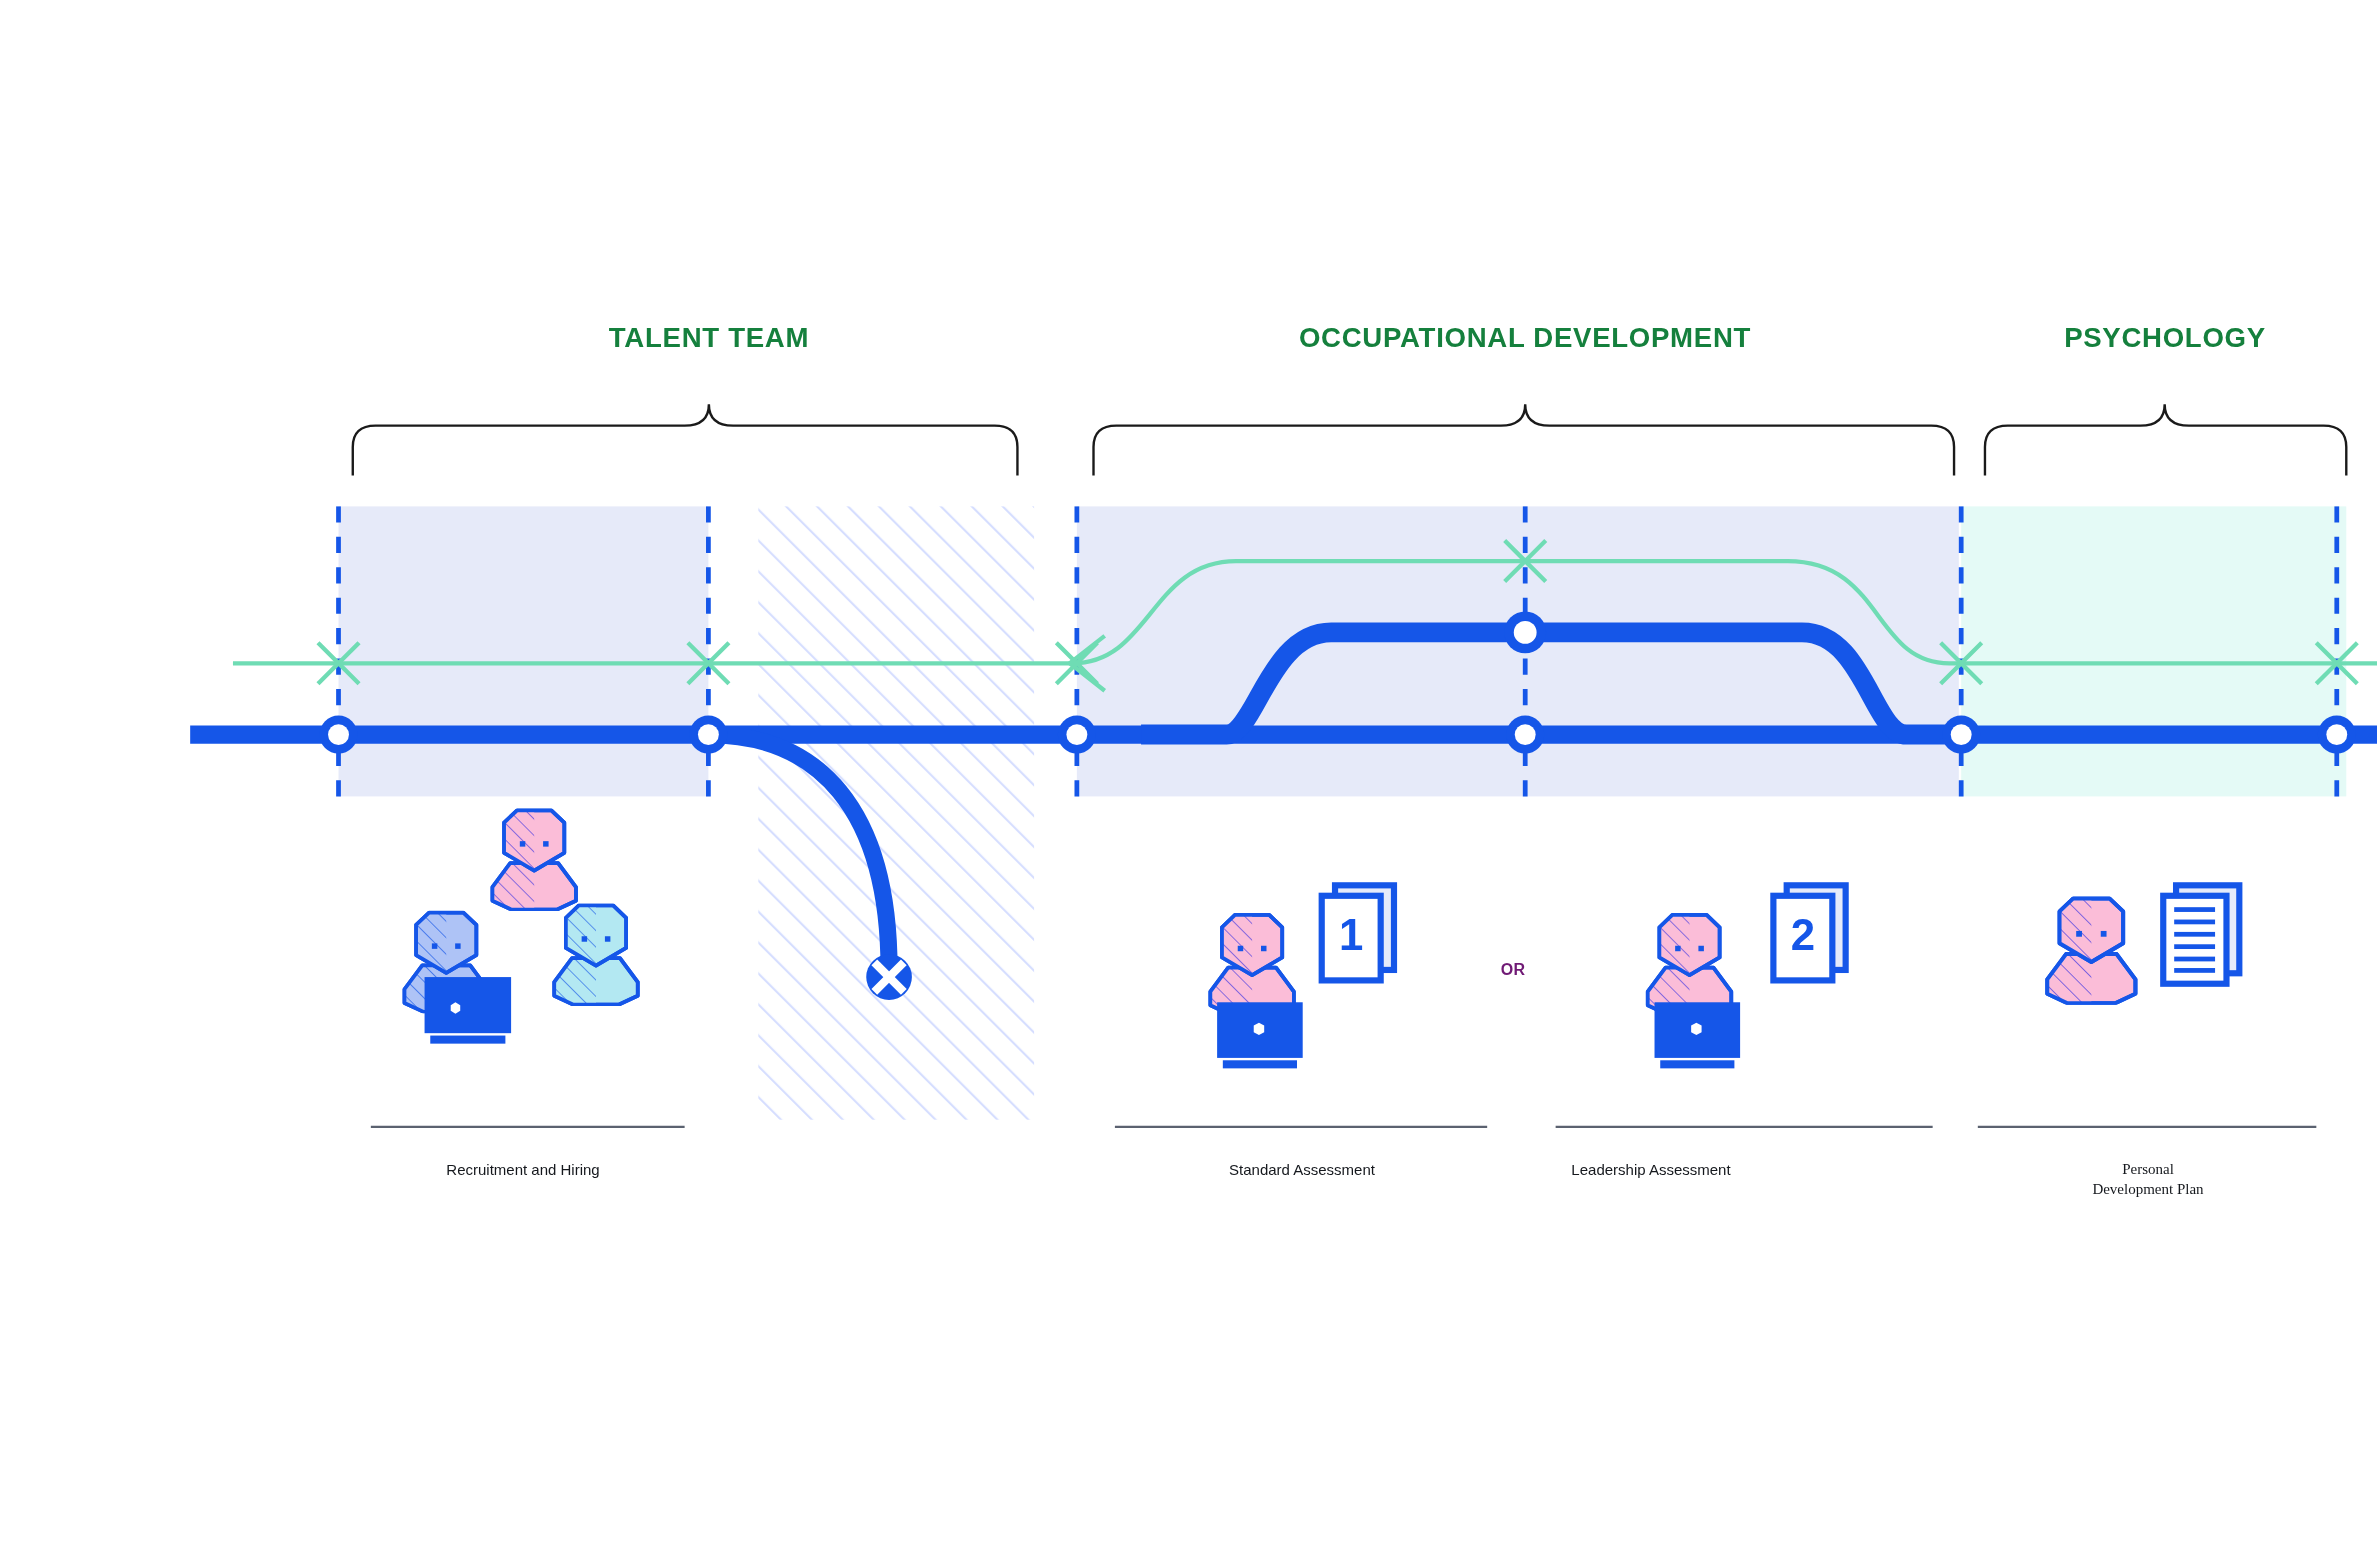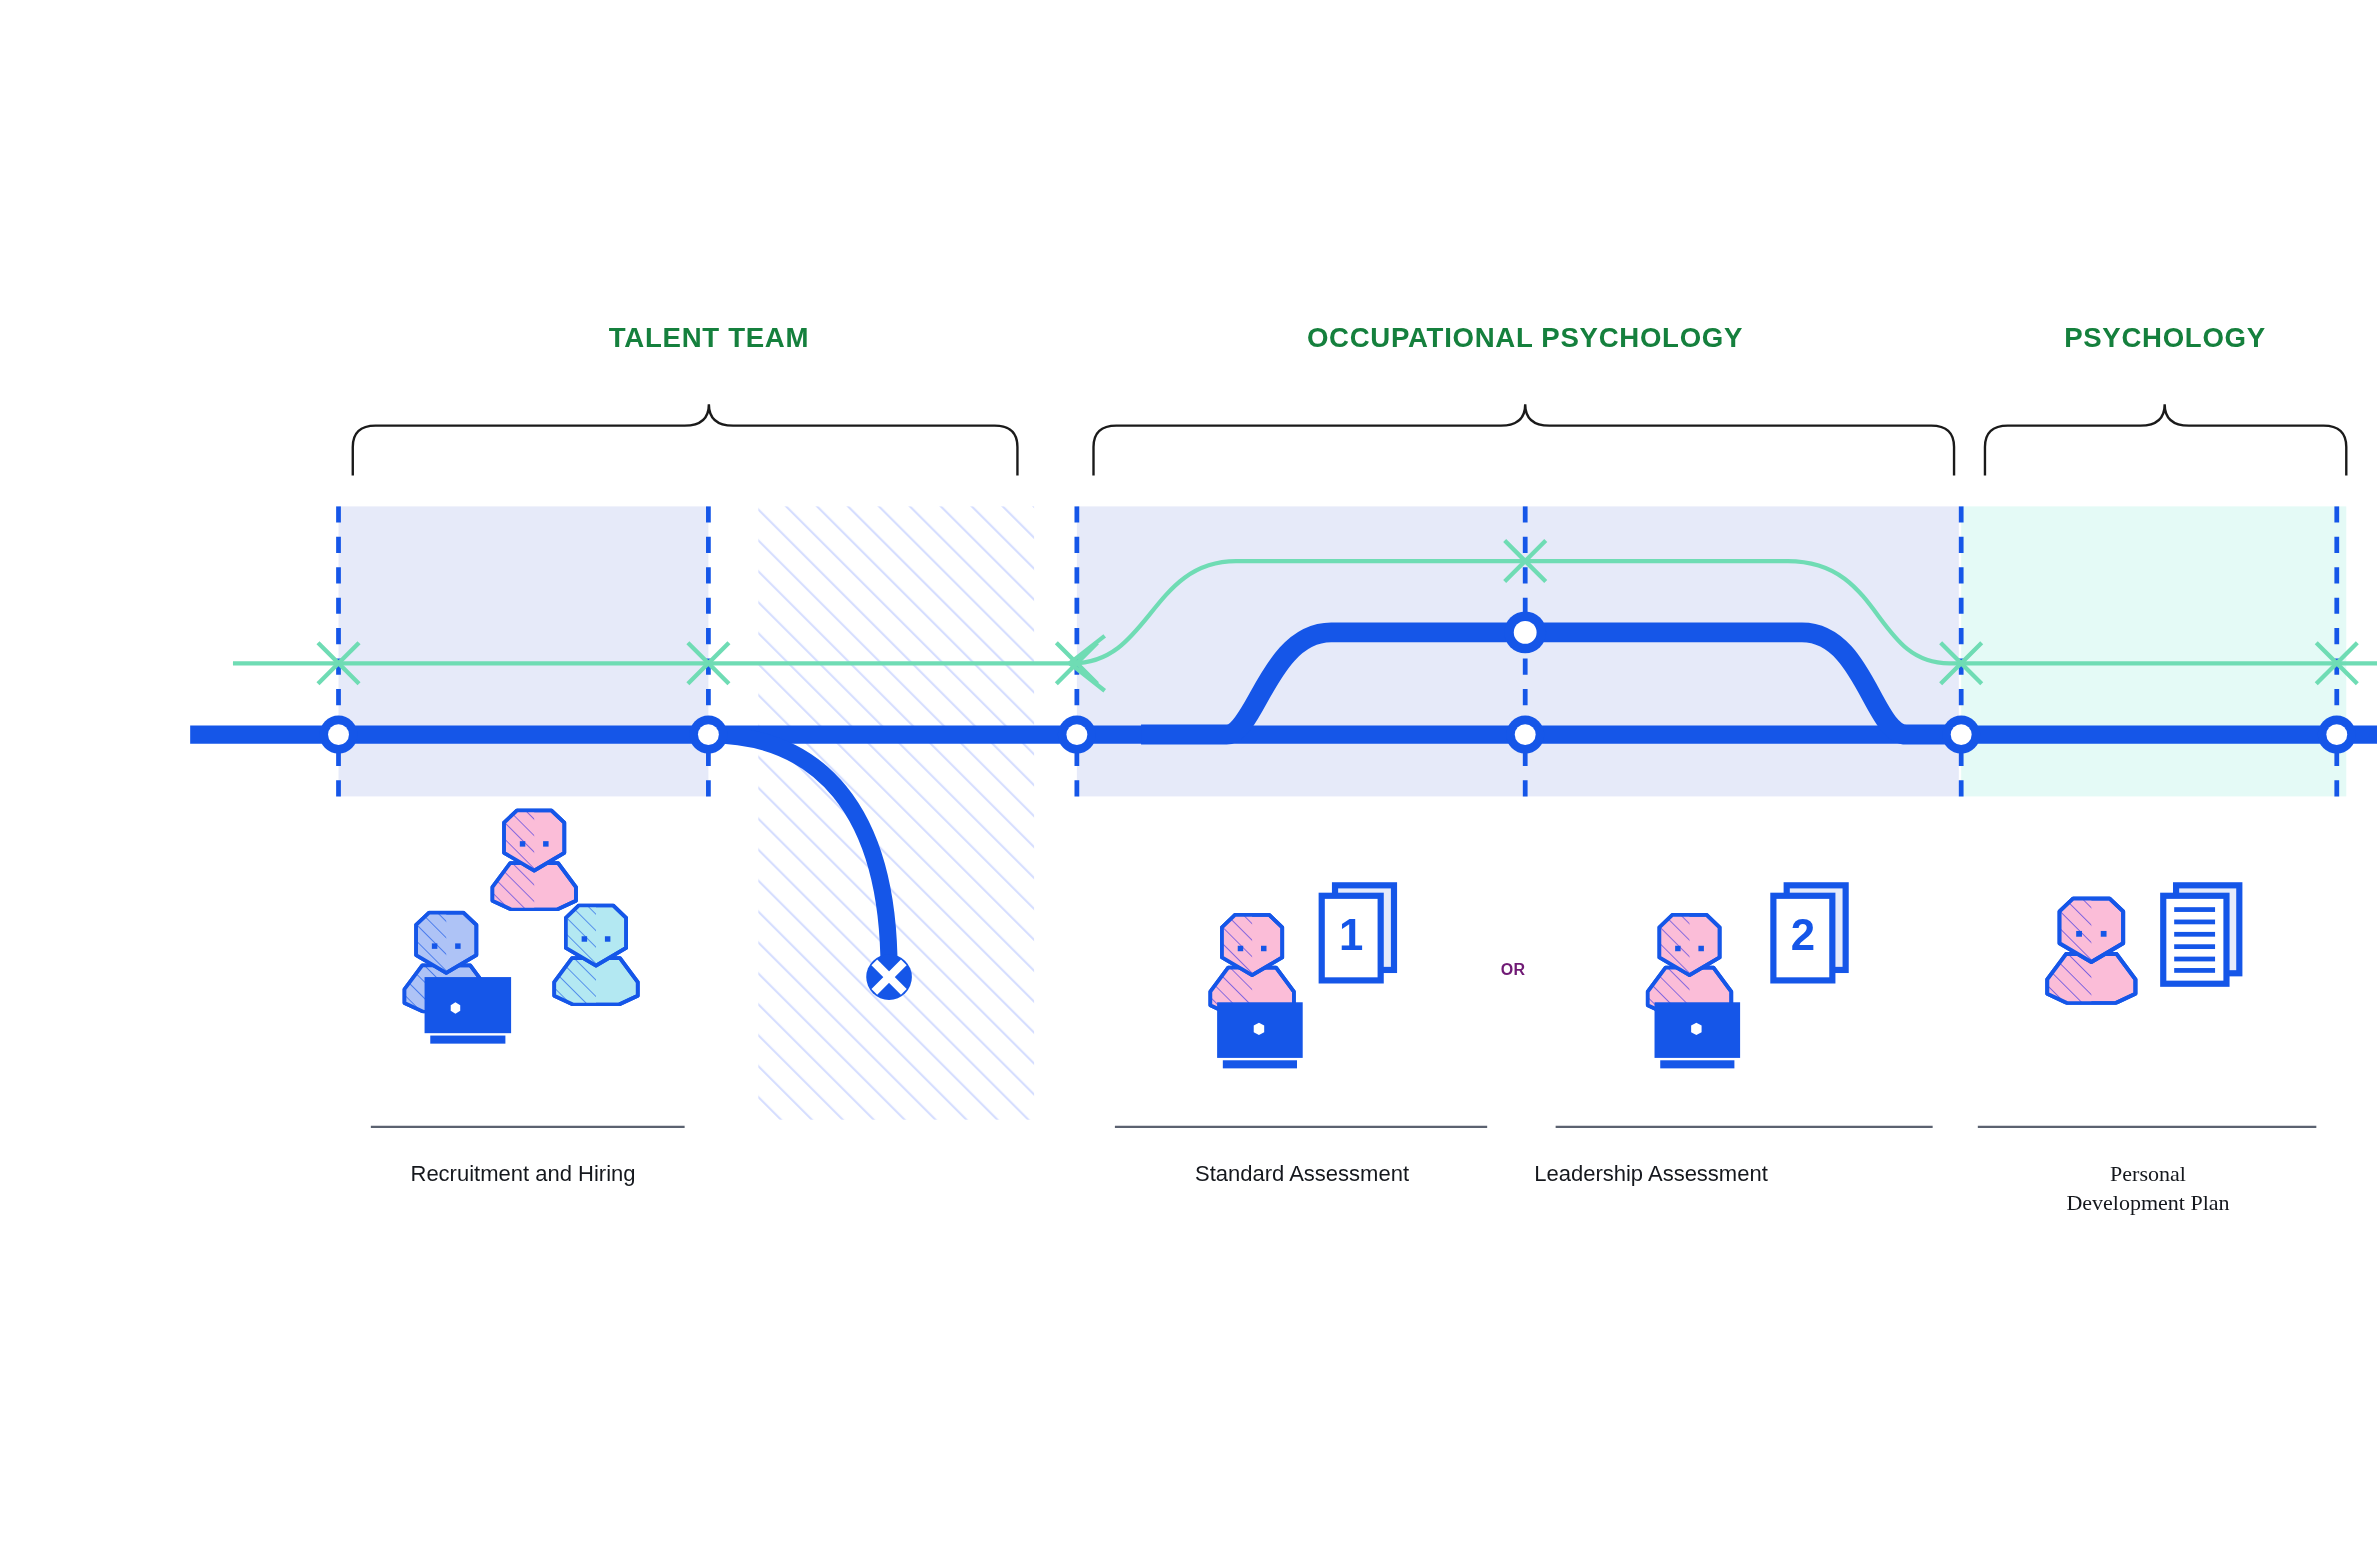--- a/index.html
+++ b/index.html
@@ -15,21 +15,21 @@
     font-weight:bold;
     font-size:27.6px;
     letter-spacing:0.7px;
     color:#15803d;
     text-align:center;
     white-space:nowrap;
     transform:translateX(-50%);
   }
   .step-label{
     position:absolute;
-    font-size:22px;
+    font-size:15px;
     color:#15181d;
     text-align:center;
     line-height:1.30;
     transform:translateX(-50%);
   }
   .or-label{
     position:absolute;
     font-size:16px;
     font-weight:bold;
     color:#701a75;
@@ -273,21 +273,21 @@
           <rect x="4573" y="1986" width="86" height="10"></rect>
           <rect x="4573" y="2012" width="86" height="10"></rect>
           <rect x="4573" y="2036" width="86" height="10"></rect>
         </g>
       </g>
     </g>
   </svg>
 
   <div>
     <div class="phase-title" style="left:709px; top:322px;">TALENT TEAM</div>
-    <div class="phase-title" style="left:1525px; top:322px;">OCCUPATIONAL PSYCHOLOGY</div>
+    <div class="phase-title" style="left:1525px; top:322px;">OCCUPATIONAL DEVELOPMENT</div>
     <div class="phase-title" style="left:2165px; top:322px;">PSYCHOLOGY</div>
   </div>
 
   <div>
     <div class="step-label" style="left:523px; top:1160px; width:333px;">Recruitment and Hiring</div>
     <div class="step-label" style="left:1302px; top:1160px; width:390px;">Standard Assessment</div>
     <div class="step-label" style="left:1651px; top:1160px; width:409px;">Leadership Assessment</div>
     <div class="step-label" style="left:2148px; top:1160px; width:361px; white-space:pre-line;font-family:Liberation Serif, serif;">Personal
 Development Plan</div>
   </div>

